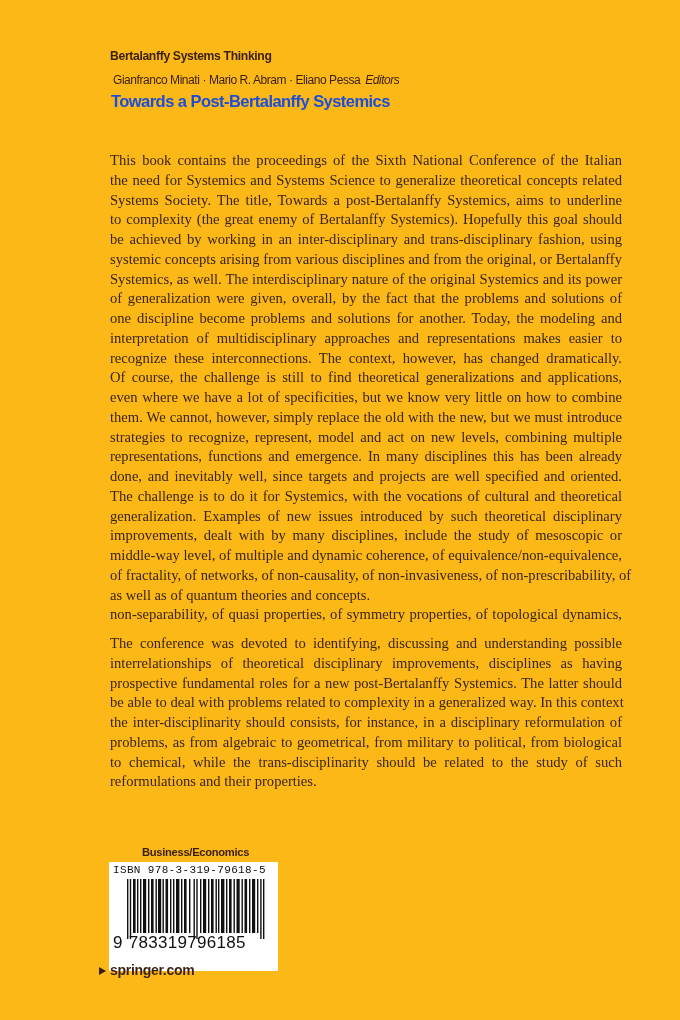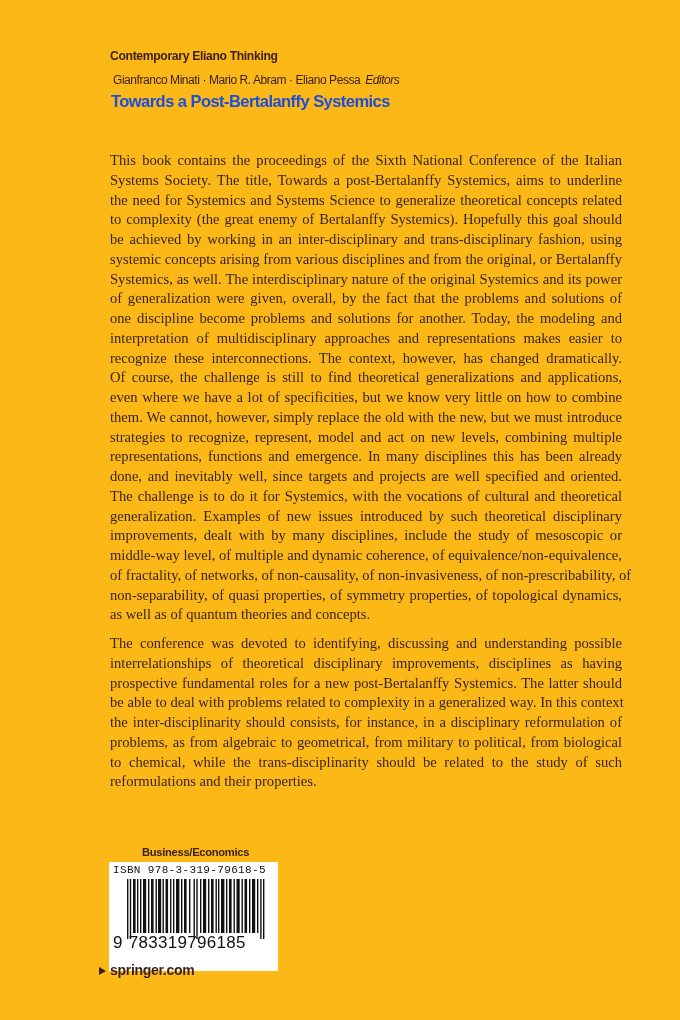--- a/index.html
+++ b/index.html
@@ -148,54 +148,54 @@
     border-left: 7px solid #3a1f14;
     margin-right: 4px;
     vertical-align: 0px;
   }
 </style>
 </head>
 <body>
 
 <div>
 
-  <div class="series-title">Contemporary Eliano Thinking</div>
+  <div class="series-title">Bertalanffy Systems Thinking</div>
 
   <div class="editors">
     <span>Gianfranco Minati</span><span class="sep">·</span><span>Mario R. Abram</span><span class="sep">·</span><span>Eliano Pessa</span><span class="role">Editors</span>
   </div>
 
   <div class="book-title">Towards a Post-Bertalanffy Systemics</div>
 
   <div class="blurb">
     <div class="para">
       <span class="line">This book contains the proceedings of the Sixth National Conference of the Italian</span>
+      <span class="line">the need for Systemics and Systems Science to generalize theoretical concepts related</span>
       <span class="line">Systems Society. The title, Towards a post-Bertalanffy Systemics, aims to underline</span>
-      <span class="line">the need for Systemics and Systems Science to generalize theoretical concepts related</span>
       <span class="line">to complexity (the great enemy of Bertalanffy Systemics). Hopefully this goal should</span>
       <span class="line">be achieved by working in an inter-disciplinary and trans-disciplinary fashion, using</span>
       <span class="line">systemic concepts arising from various disciplines and from the original, or Bertalanffy</span>
       <span class="line">Systemics, as well. The interdisciplinary nature of the original Systemics and its power</span>
       <span class="line">of generalization were given, overall, by the fact that the problems and solutions of</span>
       <span class="line">one discipline become problems and solutions for another. Today, the modeling and</span>
       <span class="line">interpretation of multidisciplinary approaches and representations makes easier to</span>
       <span class="line">recognize these interconnections. The context, however, has changed dramatically.</span>
       <span class="line">Of course, the challenge is still to find theoretical generalizations and applications,</span>
       <span class="line">even where we have a lot of specificities, but we know very little on how to combine</span>
       <span class="line">them. We cannot, however, simply replace the old with the new, but we must introduce</span>
       <span class="line">strategies to recognize, represent, model and act on new levels, combining multiple</span>
       <span class="line">representations, functions and emergence. In many disciplines this has been already</span>
       <span class="line">done, and inevitably well, since targets and projects are well specified and oriented.</span>
       <span class="line">The challenge is to do it for Systemics, with the vocations of cultural and theoretical</span>
       <span class="line">generalization. Examples of new issues introduced by such theoretical disciplinary</span>
       <span class="line">improvements, dealt with by many disciplines, include the study of mesoscopic or</span>
       <span class="line">middle-way level, of multiple and dynamic coherence, of equivalence/non-equivalence,</span>
       <span class="line">of fractality, of networks, of non-causality, of non-invasiveness, of non-prescribability, of</span>
+      <span class="line last">as well as of quantum theories and concepts.</span>
       <span class="line">non-separability, of quasi properties, of symmetry properties, of topological dynamics,</span>
-      <span class="line last">as well as of quantum theories and concepts.</span>
     </div>
     <div class="para">
       <span class="line">The conference was devoted to identifying, discussing and understanding possible</span>
       <span class="line">interrelationships of theoretical disciplinary improvements, disciplines as having</span>
       <span class="line">prospective fundamental roles for a new post-Bertalanffy Systemics. The latter should</span>
       <span class="line">be able to deal with problems related to complexity in a generalized way. In this context</span>
       <span class="line">the inter-disciplinarity should consists, for instance, in a disciplinary reformulation of</span>
       <span class="line">problems, as from algebraic to geometrical, from military to political, from biological</span>
       <span class="line">to chemical, while the trans-disciplinarity should be related to the study of such</span>
       <span class="line last">reformulations and their properties.</span>

